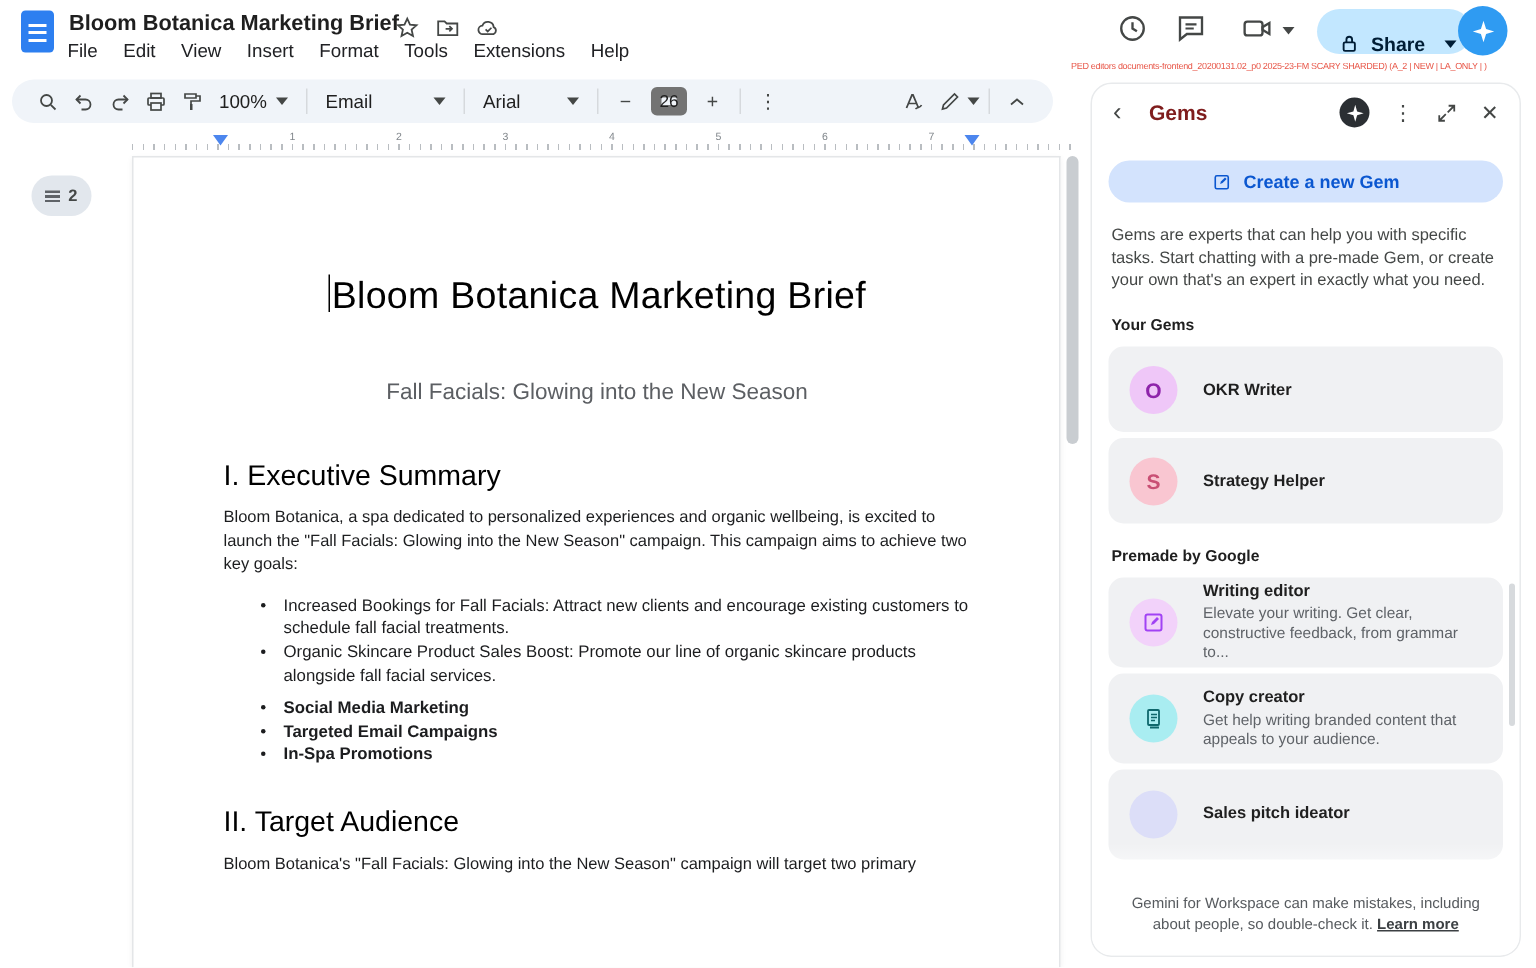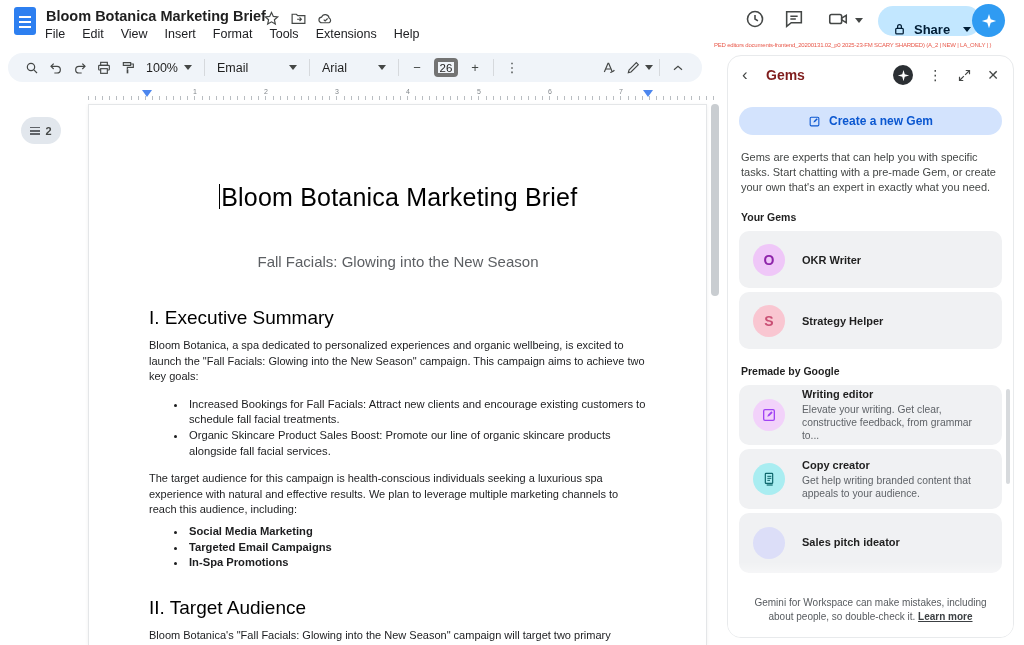--- a/index.html
+++ b/index.html
@@ -31,21 +31,21 @@
   
   .toolbar { position:absolute; left:8px; top:53px; width:694px; height:29px;
     background:#f0f4f9; border-radius:15px; display:flex; align-items:center; padding:0 12px; }
   .tb { height:22px; min-width:24px; display:flex; align-items:center; justify-content:center;
     color:#444746; border-radius:4px; font-size:13px; }
   .tb svg { width:16px; height:16px; }
   .tb-sep { width:1px; height:17px; background:#d6d9dd; margin:0 6px; }
   .tb-select { display:flex; align-items:center; gap:6px; font-size:12.5px; color:#1f1f1f; padding:0 6px; }
   .style-select { width:92px; justify-content:space-between; }
   .font-select { width:76px; justify-content:space-between; }
-  .size-box { width:24px; height:19px; border:4px solid #737373; border-radius:4px;
+  .size-box { width:24px; height:19px; border:7px solid #737373; border-radius:4px;
     display:flex; align-items:center; justify-content:center; font-size:11.5px; color:#1f1f1f; margin:0 5px; }
   .tb-right { margin-left:auto; display:flex; align-items:center; }
   
   .ruler { position:absolute; left:88px; top:88px; width:632px; height:13px; }
   .ruler .ticks { position:absolute; left:0; right:0; bottom:1px; height:4px;
     background: repeating-linear-gradient(to right,#b9bdc1 0 1px, transparent 1px 7.1px); }
   .ruler .num { position:absolute; top:0; font-size:7px; color:#80868b; }
   .indent-marker { position:absolute; top:2px; width:0; height:0;
     border-left:5px solid transparent; border-right:5px solid transparent; border-top:7px solid #4c86ee; }
   
@@ -283,21 +283,20 @@
   <div class="page">
     <div class="page-content">
       <div class="d-title"><span class="cursor"></span><span>Bloom Botanica Marketing Brief</span></div>
       <div class="d-sub">Fall Facials: Glowing into the New Season</div>
       <div class="d-h">I. Executive Summary</div>
       <p class="d-p">Bloom Botanica, a spa dedicated to personalized experiences and organic wellbeing, is excited to launch the "Fall Facials: Glowing into the New Season" campaign. This campaign aims to achieve two key goals:</p>
       <ul class="d-ul">
         <li>Increased Bookings for Fall Facials: Attract new clients and encourage existing customers to schedule fall facial treatments.</li>
         <li>Organic Skincare Product Sales Boost:  Promote our line of organic skincare products alongside fall facial services.</li>
       </ul>
-      <p class="d-p p-tight">The target audience for this campaign is health-conscious individuals seeking a luxurious spa experience with natural and effective results. We plan to leverage multiple marketing channels to reach this audience, including:</p>
       <ul class="d-ul bold">
         <li>Social Media Marketing</li>
         <li>Targeted Email Campaigns</li>
         <li>In-Spa Promotions</li>
       </ul>
       <div class="d-h d-h2">II. Target Audience</div>
       <p class="d-p">Bloom Botanica's "Fall Facials: Glowing into the New Season" campaign will target two primary</p>
     </div>
   </div>
 

